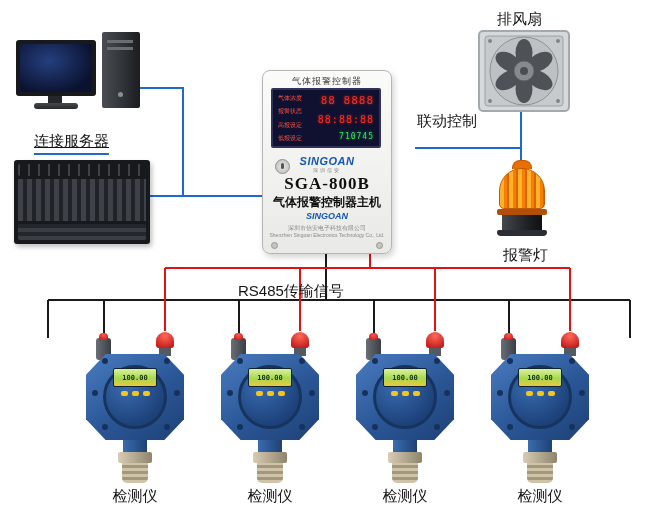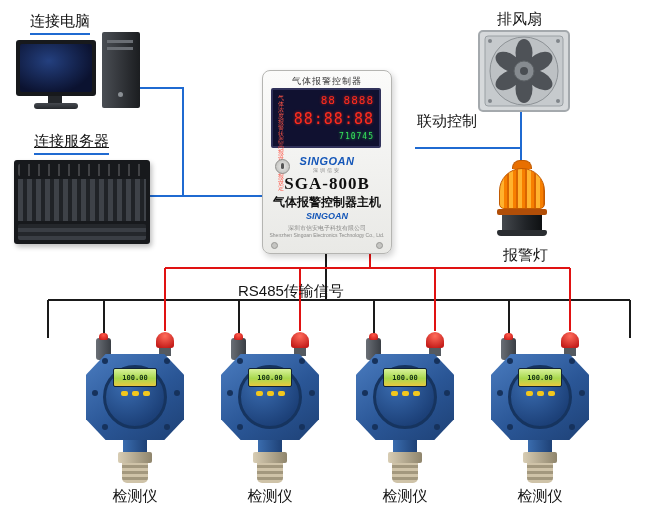--- a/index.html
+++ b/index.html
@@ -36,21 +36,21 @@
               background:linear-gradient(180deg,#fbfbfa,#e9e9e6);border:1px solid #b5b5b2;border-radius:8px;
               box-shadow:2px 3px 6px rgba(0,0,0,.18);}
   .ctrl-title{margin-top:4px;text-align:center;font-size:9px;color:#3a3a3a;letter-spacing:1px;}
   .ctrl-display{position:absolute;left:8px;top:17px;width:110px;height:60px;background:#101130;
                 border:2px solid #31325a;border-radius:2px;box-sizing:border-box;padding:5px;display:flex;gap:5px;}
   .ctrl-rows{display:flex;flex-direction:column;justify-content:space-between;}
   .ctrl-rows span{font-size:6px;color:#ff5546;line-height:1;}
   .ctrl-digits{flex:1;display:flex;flex-direction:column;justify-content:space-between;align-items:flex-end;
                font-family:"DejaVu Sans Mono",monospace;}
   .d-red{color:#ff2c1e;font-size:11px;letter-spacing:1px;text-shadow:0 0 3px rgba(255,40,20,.7);line-height:1;}
-  .d-red2{font-size:15px;}
+  .d-red2{font-size:10px;}
   .d-green{color:#35e05a;font-size:8px;letter-spacing:1px;text-shadow:0 0 3px rgba(40,220,80,.7);line-height:1;}
   .ctrl-lock{position:absolute;left:12px;top:88px;width:13px;height:13px;border-radius:50%;
              background:radial-gradient(#e8e8e6,#b9b9b6);border:1px solid #8f8f8c;}
   .ctrl-lock::after{content:"";position:absolute;left:5px;top:3px;width:3px;height:6px;background:#555;border-radius:2px;}
   .ctrl-brand{position:absolute;top:84px;width:100%;text-align:center;font-style:italic;font-weight:700;
               font-size:11px;color:#1456b8;letter-spacing:.5px;}
   .ctrl-brand-sub{position:absolute;top:96px;width:100%;text-align:center;font-size:5px;color:#888;letter-spacing:2px;}
   .ctrl-model{position:absolute;top:103px;width:100%;text-align:center;font-family:"Liberation Serif",serif;
               font-weight:700;font-size:17px;color:#101010;letter-spacing:1px;}
   .ctrl-name{position:absolute;top:123px;width:100%;text-align:center;font-weight:700;font-size:12px;color:#101010;}
@@ -127,21 +127,20 @@
     <line x1="239" y1="300" x2="239" y2="338" stroke="#1a1a1a" stroke-width="2"></line>
     <line x1="374" y1="300" x2="374" y2="338" stroke="#1a1a1a" stroke-width="2"></line>
     <line x1="509" y1="300" x2="509" y2="338" stroke="#1a1a1a" stroke-width="2"></line>
 
     <line x1="165" y1="268" x2="165" y2="331" stroke="#e01212" stroke-width="2"></line>
     <line x1="300" y1="268" x2="300" y2="331" stroke="#e01212" stroke-width="2"></line>
     <line x1="435" y1="268" x2="435" y2="331" stroke="#e01212" stroke-width="2"></line>
     <line x1="570" y1="268" x2="570" y2="331" stroke="#e01212" stroke-width="2"></line>
   </svg>
 
-  <div class="caption u-blue" style="left:30px;top:12px;">连接电脑</div>
   <div class="caption u-blue" style="left:34px;top:132px;text-decoration:underline;">连接服务器</div>
   <div class="caption" style="left:497px;top:10px;">排风扇</div>
   <div class="caption" style="left:417px;top:112px;">联动控制</div>
   <div class="caption" style="left:503px;top:246px;text-align:right;">报警灯</div>
   <div class="caption" style="left:212px;top:282px;margin-left:26px;">RS485传输信号</div>
 
   <div class="pc">
     <div class="pc-monitor">
         <div class="pc-screen"></div>
       </div>

